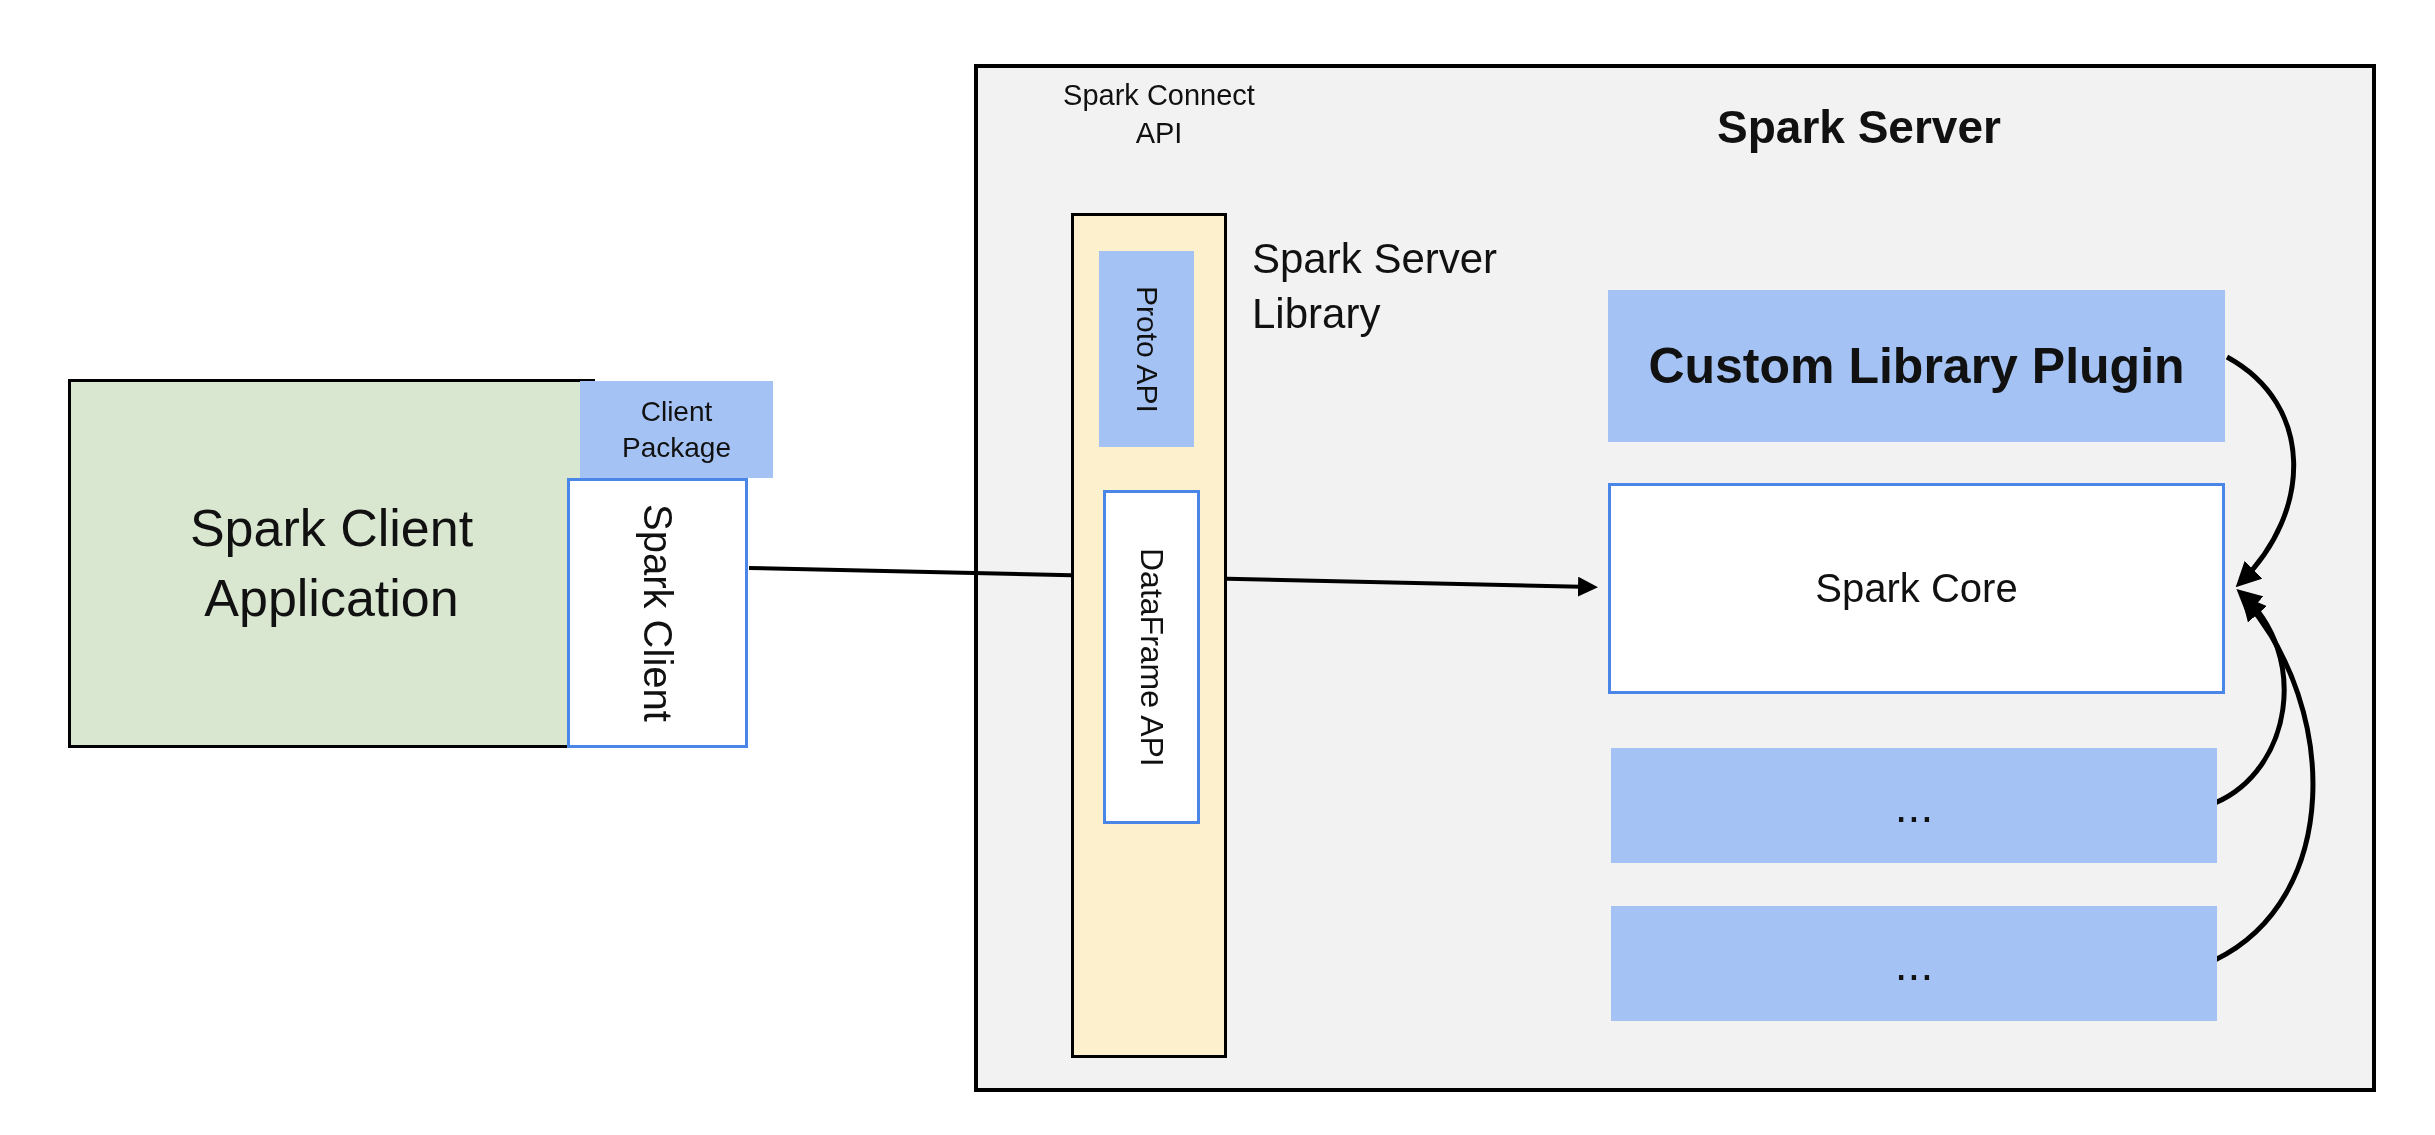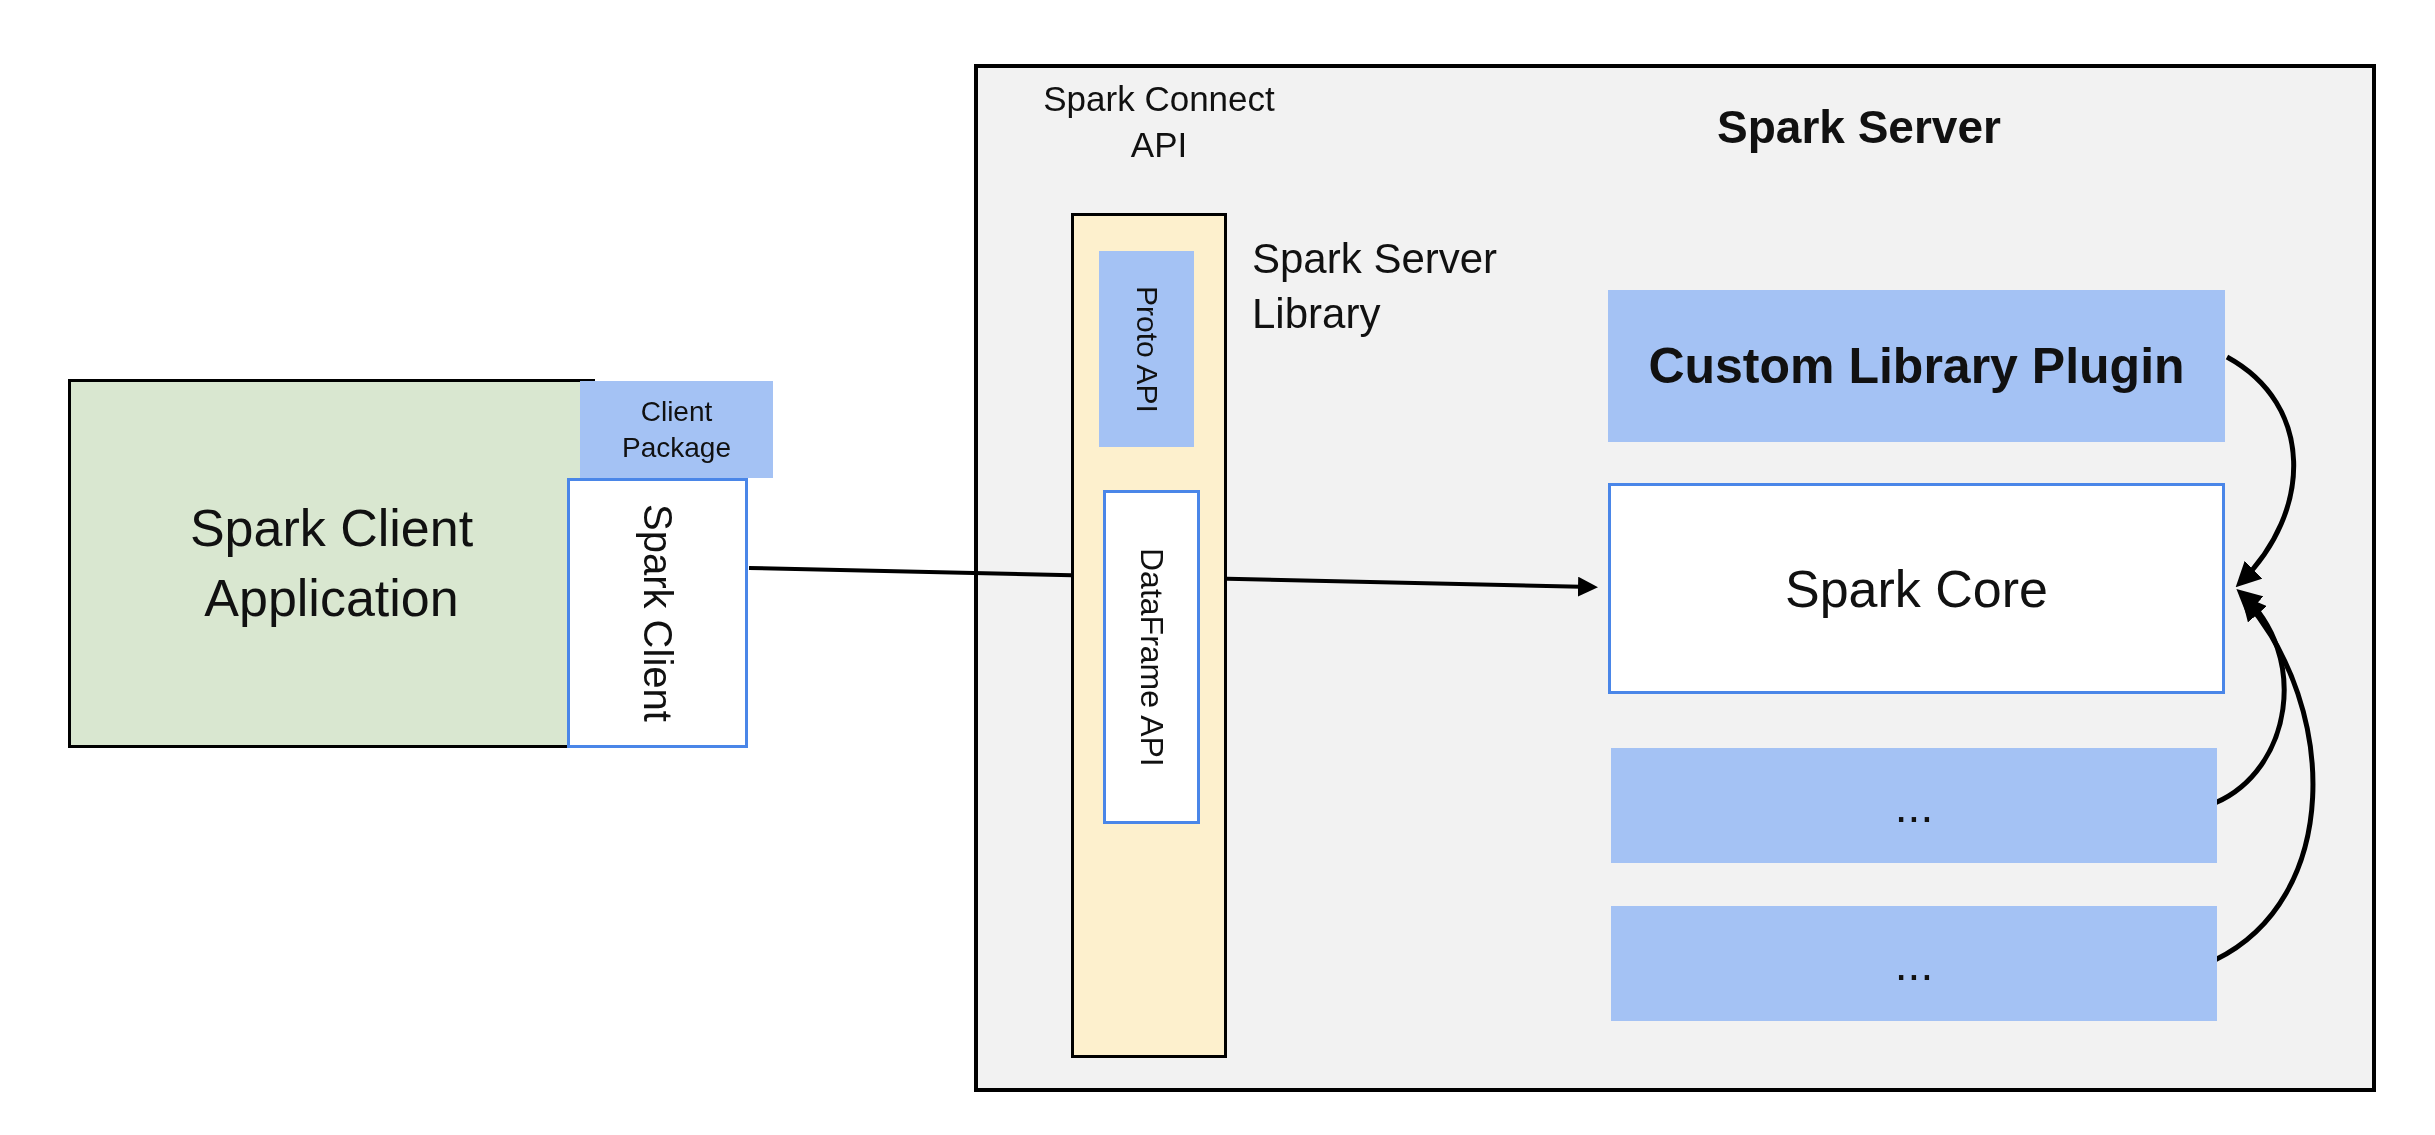--- a/index.html
+++ b/index.html
@@ -96,21 +96,21 @@
     z-index: 10;
     font-size: 50px;
     font-weight: bold;
   }
   .spark-core {
     left: 1608px; top: 483px;
     width: 617px; height: 211px;
     background: #ffffff;
     border: 3px solid #4a86e8;
     z-index: 10;
-    font-size: 52px;
+    font-size: 40px;
   }
   .dots-box-1 {
     left: 1611px; top: 748px;
     width: 606px; height: 115px;
     background: #a4c2f4;
     z-index: 10;
     font-size: 46px;
   }
   .dots-box-2 {
     left: 1611px; top: 906px;
@@ -122,21 +122,21 @@
   
   .label {
     position: absolute;
     white-space: pre-line;
     z-index: 12;
   }
   .spark-connect-api-label {
     left: 1009px; top: 76px;
     width: 300px;
     text-align: center;
-    font-size: 35px;
+    font-size: 29px;
     line-height: 1.32;
   }
   .spark-server-title {
     left: 1659px; top: 100px;
     width: 400px;
     text-align: center;
     font-size: 46px;
     font-weight: bold;
   }
   .spark-server-library-label {

